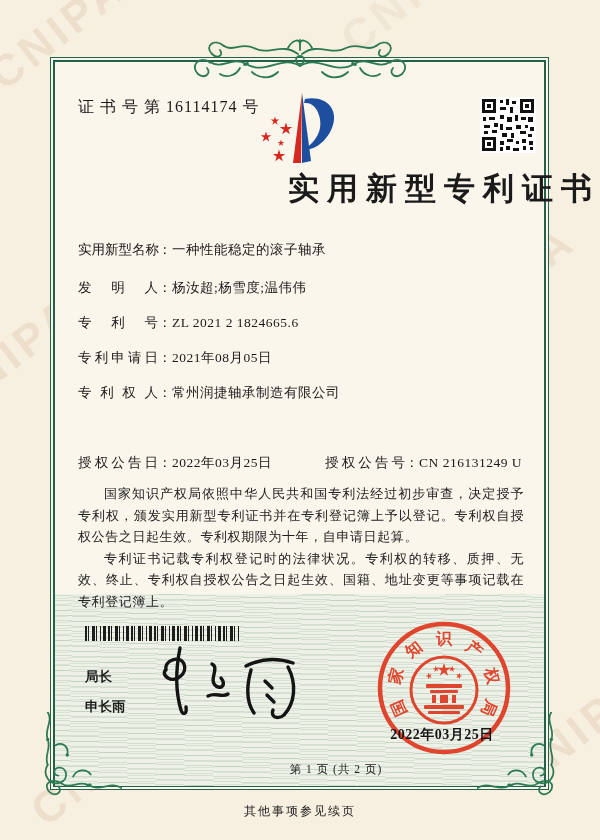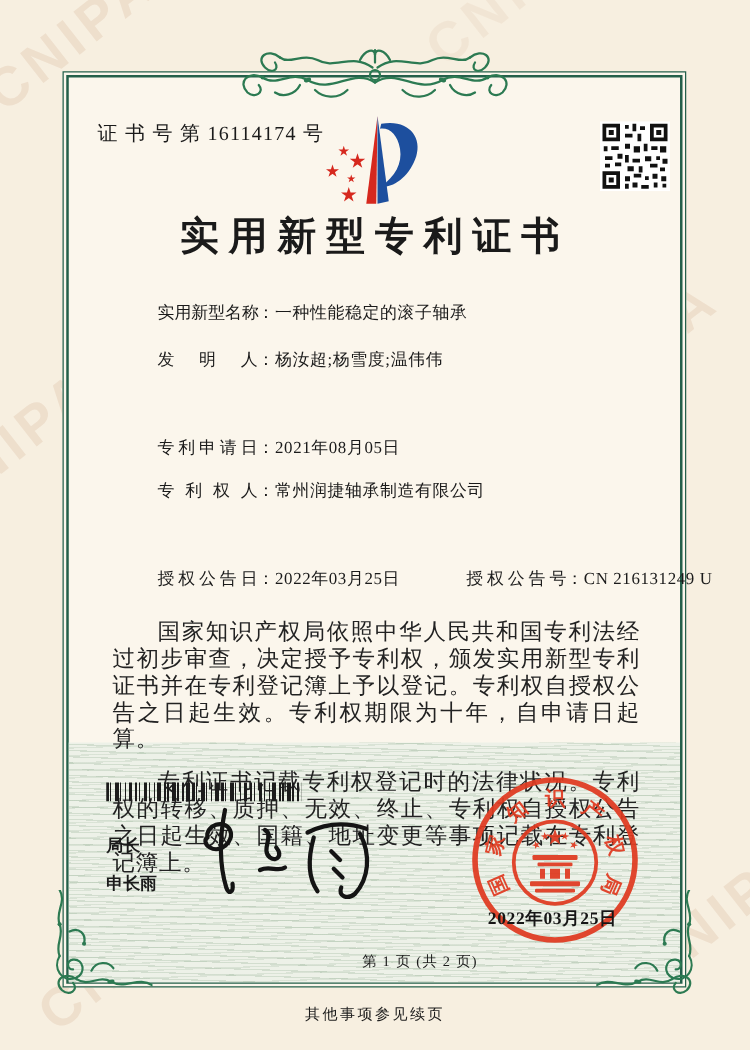--- a/index.html
+++ b/index.html
@@ -23,32 +23,32 @@
       background-color:#edf1e8;
       background-image:repeating-linear-gradient(2deg,rgba(140,170,140,.28) 0 1px,transparent 1px 5px),
                        repeating-linear-gradient(-2deg,rgba(140,170,140,.20) 0 1px,transparent 1px 6px);}
 
   .green-orn{position:absolute;color:#2c7a52;}
 
   #cert-number{position:absolute;left:78px;top:97px;font-size:16px;letter-spacing:1px;}
   #qr{position:absolute;left:480px;top:97px;}
   #logo{position:absolute;left:256px;top:85px;}
 
-  #title{position:absolute;left:0;top:168px;width:600px;text-align:center;
+  #title{position:absolute;left:0;top:168px;width:600px;text-align:right;
       font-size:31px;font-weight:700;letter-spacing:8px;white-space:nowrap;}
 
-  .frow{position:absolute;left:78px;white-space:nowrap;font-size:13.5px;margin-left:48px;}
+  .frow{position:absolute;left:78px;white-space:nowrap;font-size:13.5px;}
   .flabel{display:inline-block;width:80px;text-align:justify;text-align-last:justify;
       vertical-align:bottom;}
   .fcolon{display:inline-block;width:14px;}
   .fvalue{letter-spacing:.5px;}
   .fpair2{position:absolute;left:247px;top:0;white-space:nowrap;}
 
   #paragraphs{position:absolute;left:78px;top:483px;width:446px;}
-  #paragraphs p{margin:12px;font-size:18px;line-height:21.6px;text-indent:2em;
+  #paragraphs p{margin:0;font-size:13px;line-height:21.6px;text-indent:2em;
       text-align:justify;letter-spacing:.6px;color:#222;}
 
   #barcode{position:absolute;left:85px;top:626px;width:156px;height:15px;
       background:repeating-linear-gradient(90deg,
         #1c1c1c 0 2px,transparent 2px 3px,
         #1c1c1c 3px 4px,transparent 4px 7px,
         #1c1c1c 7px 10px,transparent 10px 11px,
         #1c1c1c 11px 12px,transparent 12px 15px,
         #1c1c1c 15px 16px,transparent 16px 18px,
         #1c1c1c 18px 21px,transparent 21px 23px);}
@@ -213,20 +213,23 @@
   </svg>
 
   <div id="title">实用新型专利证书</div>
 
   <div class="frow" style="top:241px">
     <span class="flabel">实用新型名称</span><span class="fcolon">：</span><span class="fvalue">一种性能稳定的滚子轴承</span>
   </div>
   <div class="frow" style="top:279px">
     <span class="flabel">发明人</span><span class="fcolon">：</span><span class="fvalue">杨汝超;杨雪度;温伟伟</span>
   </div>
+  <div class="frow" style="top:314px">
+    <span class="flabel">专利号</span><span class="fcolon">：</span><span class="fvalue">ZL 2021 2 1824665.6</span>
+  </div>
   <div class="frow" style="top:349px">
     <span class="flabel">专利申请日</span><span class="fcolon">：</span><span class="fvalue">2021年08月05日</span>
   </div>
   <div class="frow" style="top:384px">
     <span class="flabel">专利权人</span><span class="fcolon">：</span><span class="fvalue">常州润捷轴承制造有限公司</span>
   </div>
   <div class="frow" style="top:454px">
     <span class="flabel">授权公告日</span><span class="fcolon">：</span><span class="fvalue">2022年03月25日</span>
     <span class="fpair2">
       <span class="flabel">授权公告号</span><span class="fcolon">：</span><span class="fvalue">CN 216131249 U</span>

